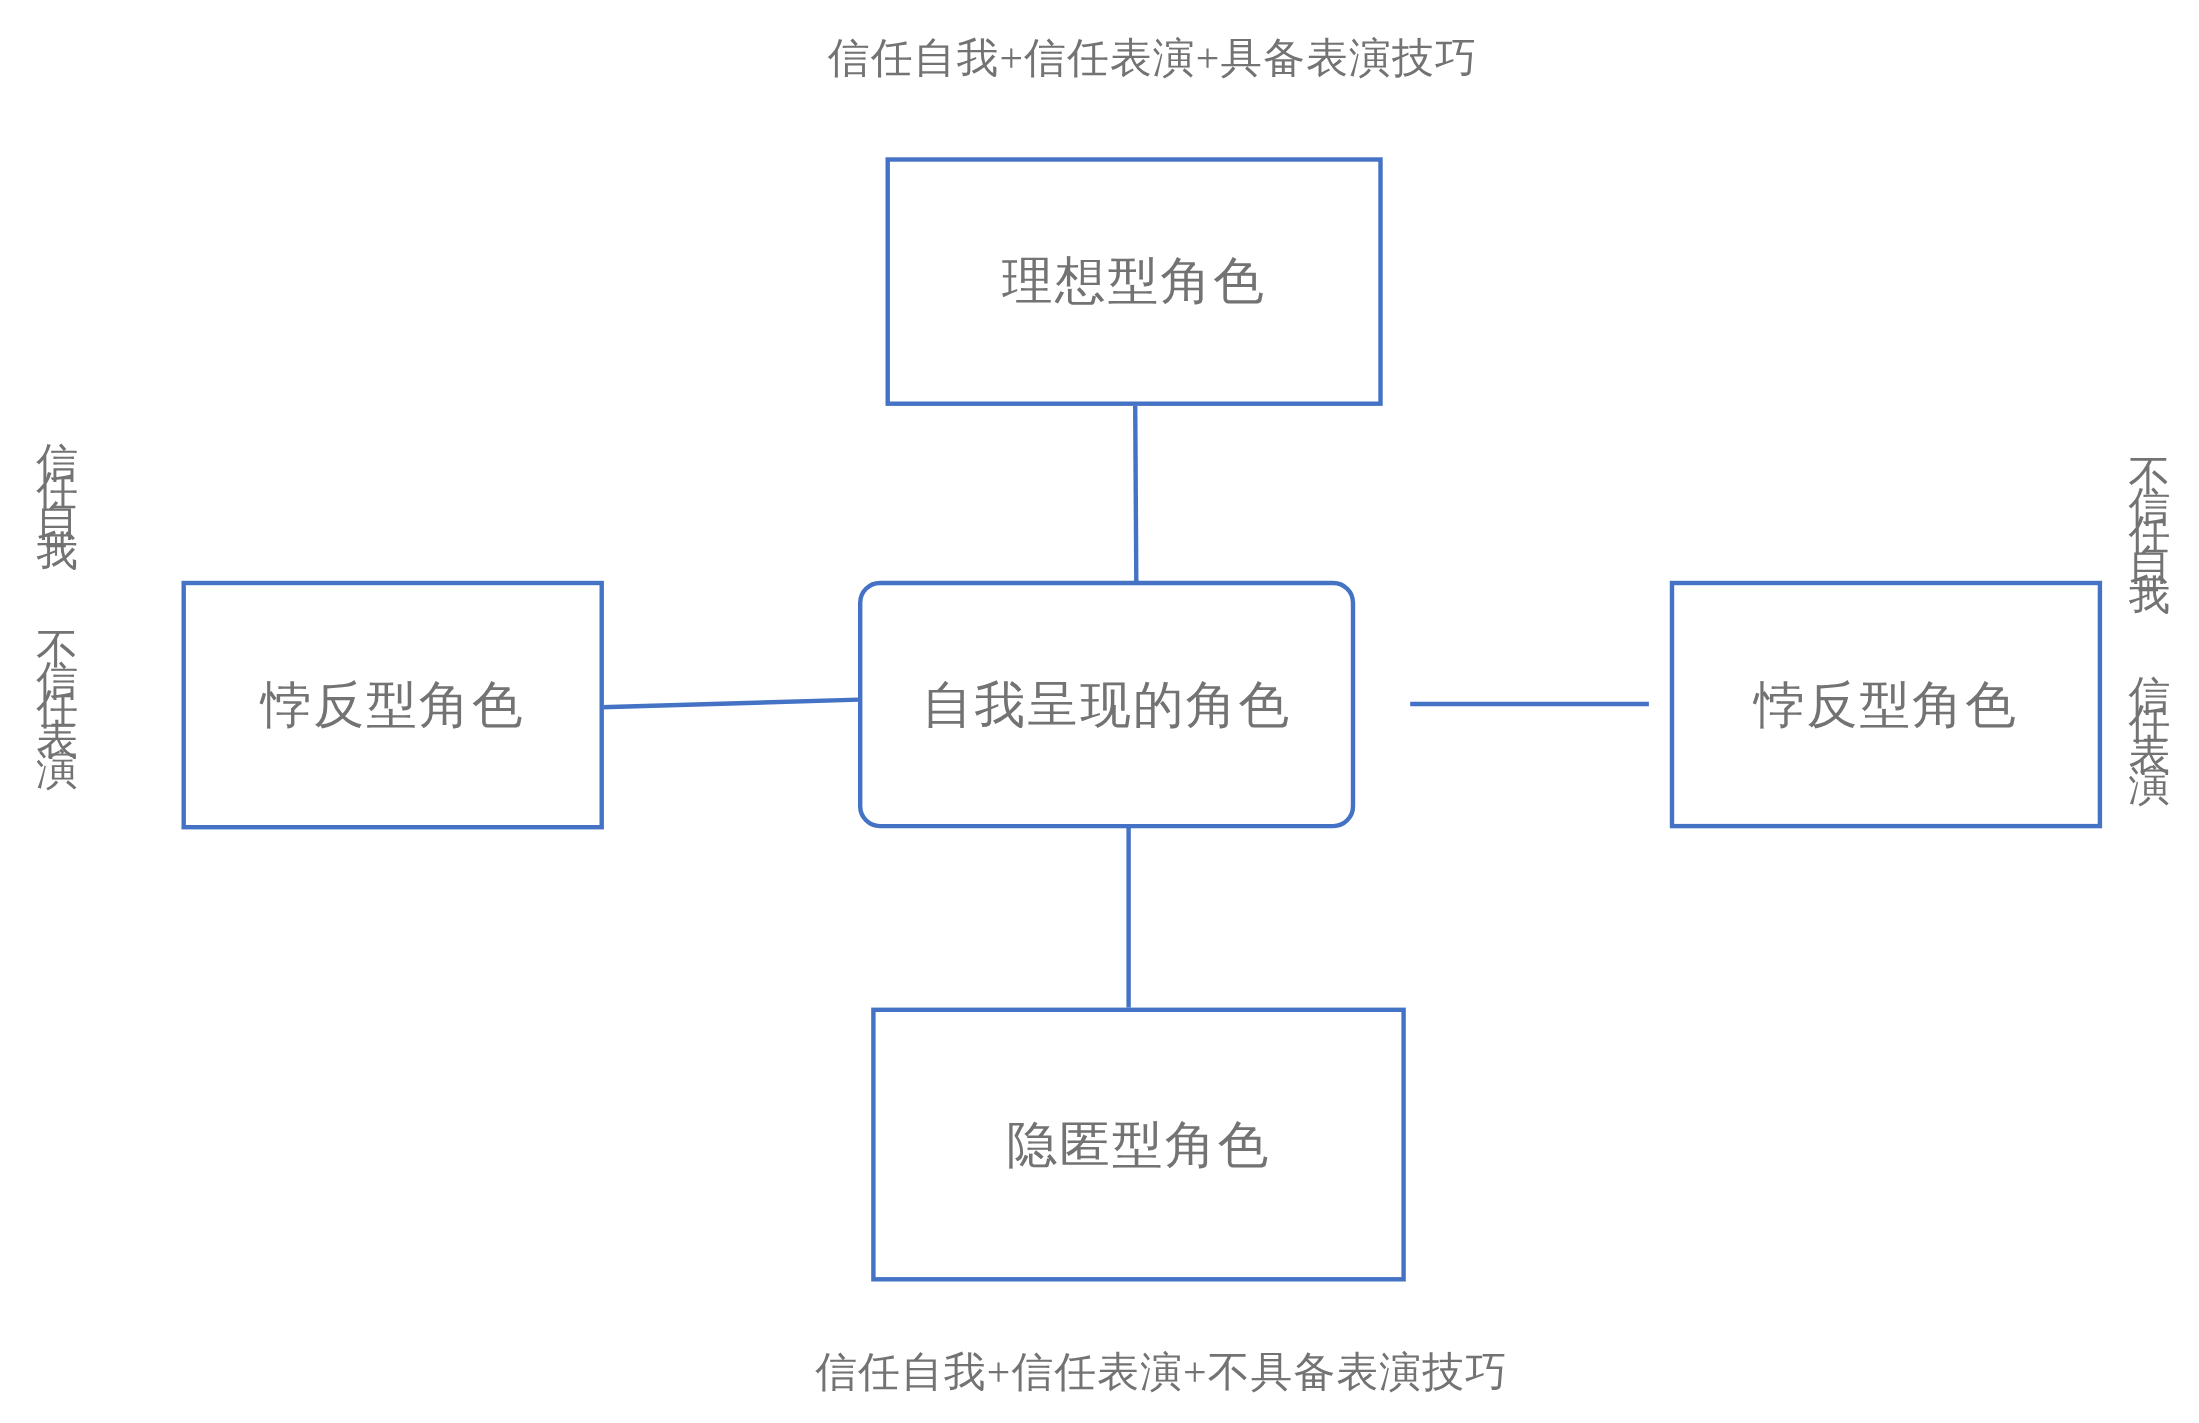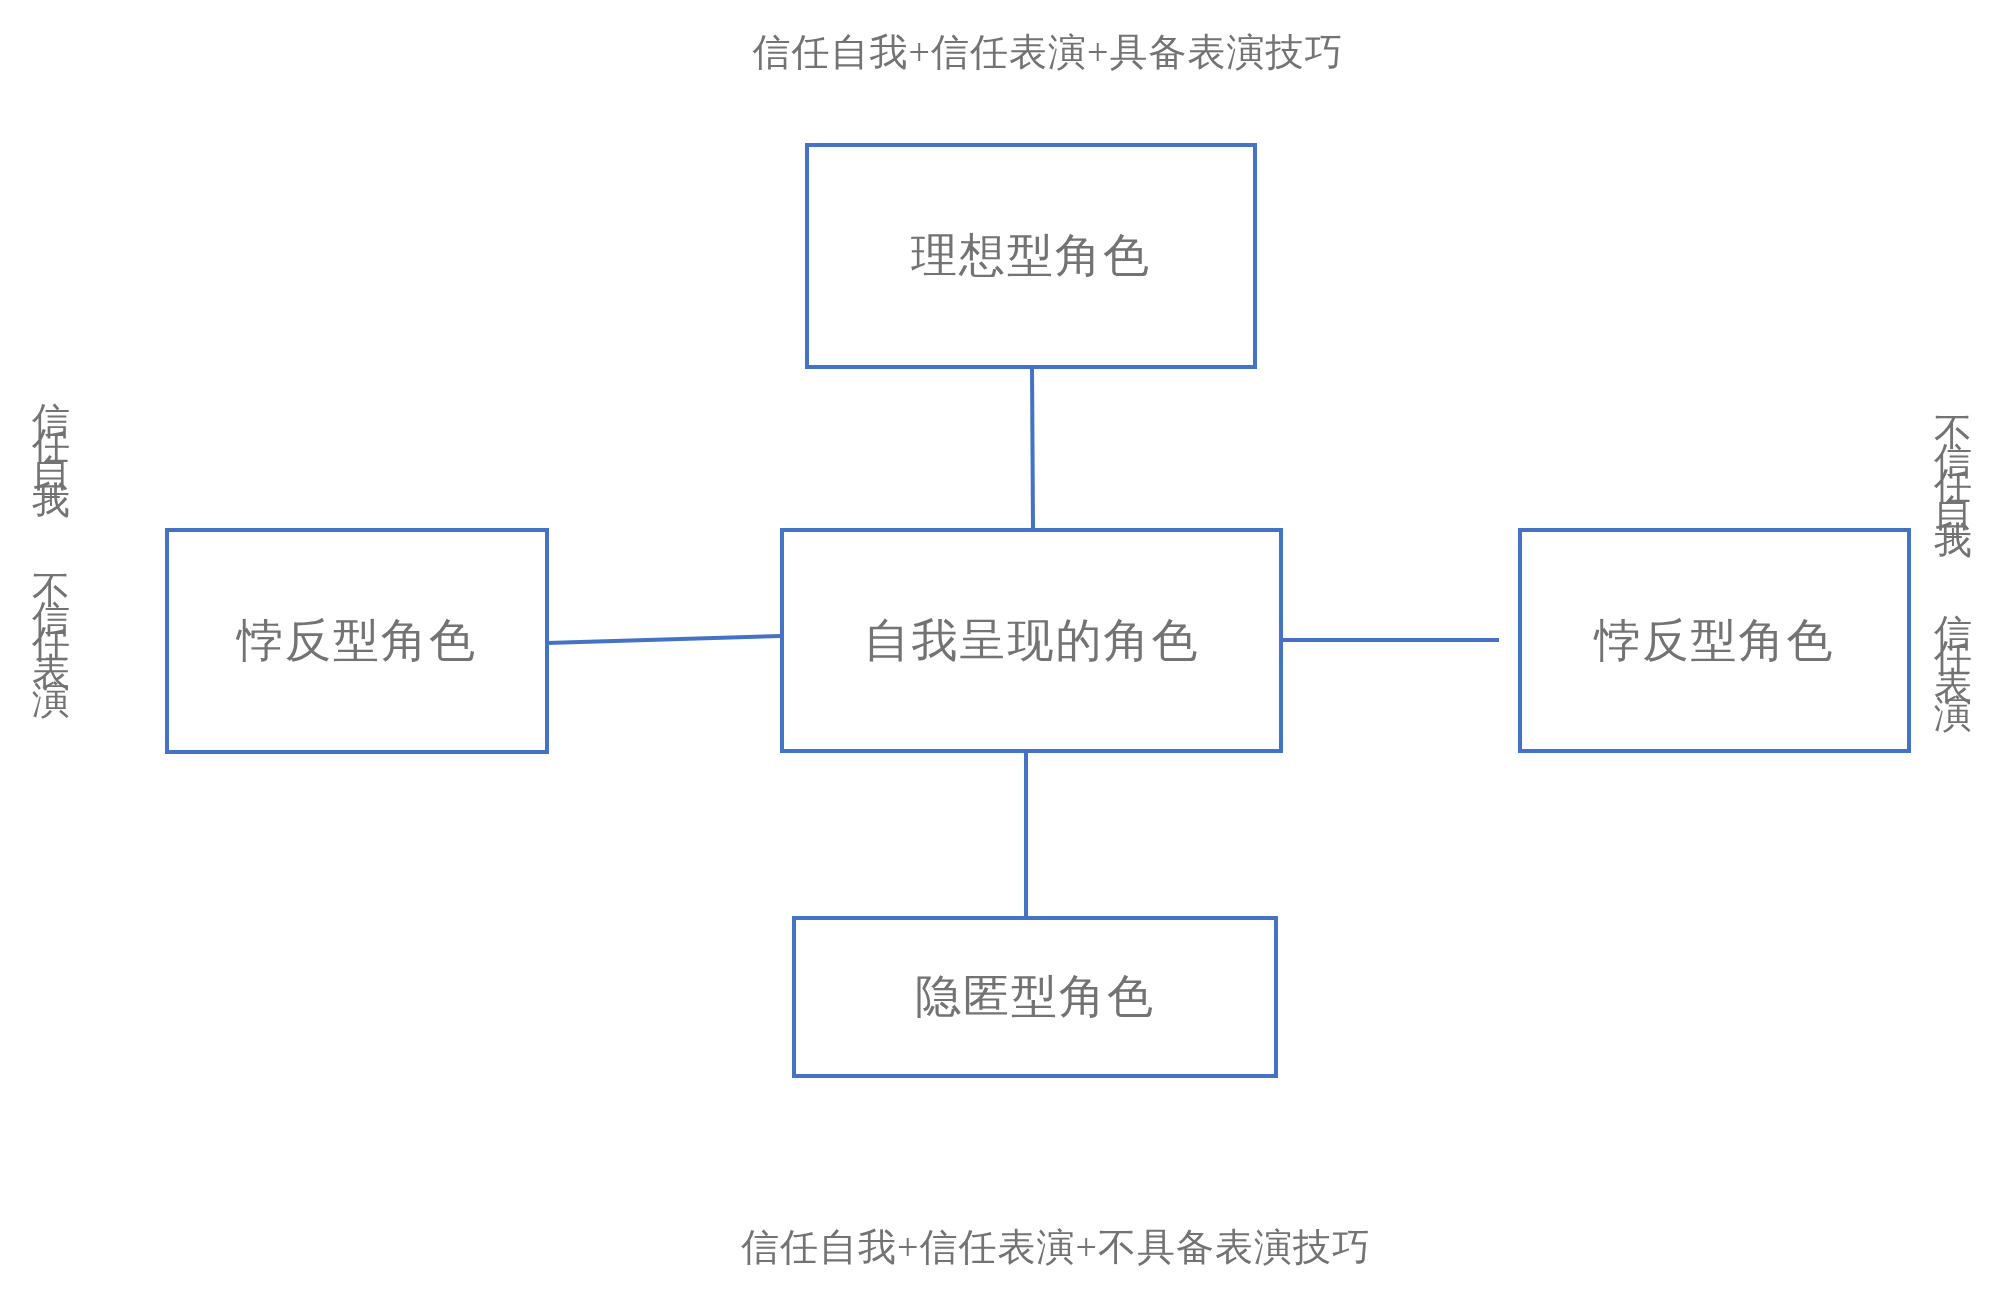--- a/index.html
+++ b/index.html
@@ -29,24 +29,24 @@
     border: 4px solid var(--accent, #4472C4);
     background: #ffffff;
     display: flex;
     align-items: center;
     justify-content: center;
     font-size: 46px;
     letter-spacing: 2px;
     white-space: nowrap;
   }
   .node-top    { left: 805px;  top: 143px; width: 452px; height: 226px; }
-  .node-center { left: 780px;  top: 528px; width: 503px; height: 225px; }
+  .node-center { left: 780px;  top: 528px; width: 452px; height: 225px; border-radius: 20px; }
   .node-left   { left: 165px;  top: 528px; width: 384px; height: 226px; }
   .node-right  { left: 1498px; top: 528px; width: 393px; height: 225px; margin-left: 20px; }
-  .node-bottom { left: 792px;  top: 916px; width: 486px; height: 162px; }
+  .node-bottom { left: 792px;  top: 916px; width: 486px; height: 249px; }
   .caption-h {
     position: absolute;
     width: 700px;
     text-align: center;
     font-size: 38px;
     letter-spacing: 1px;
     white-space: nowrap;
   }
   .caption-top    { left: 698px; top: 27px; }
   .caption-bottom { left: 706px; top: 1222px; }

